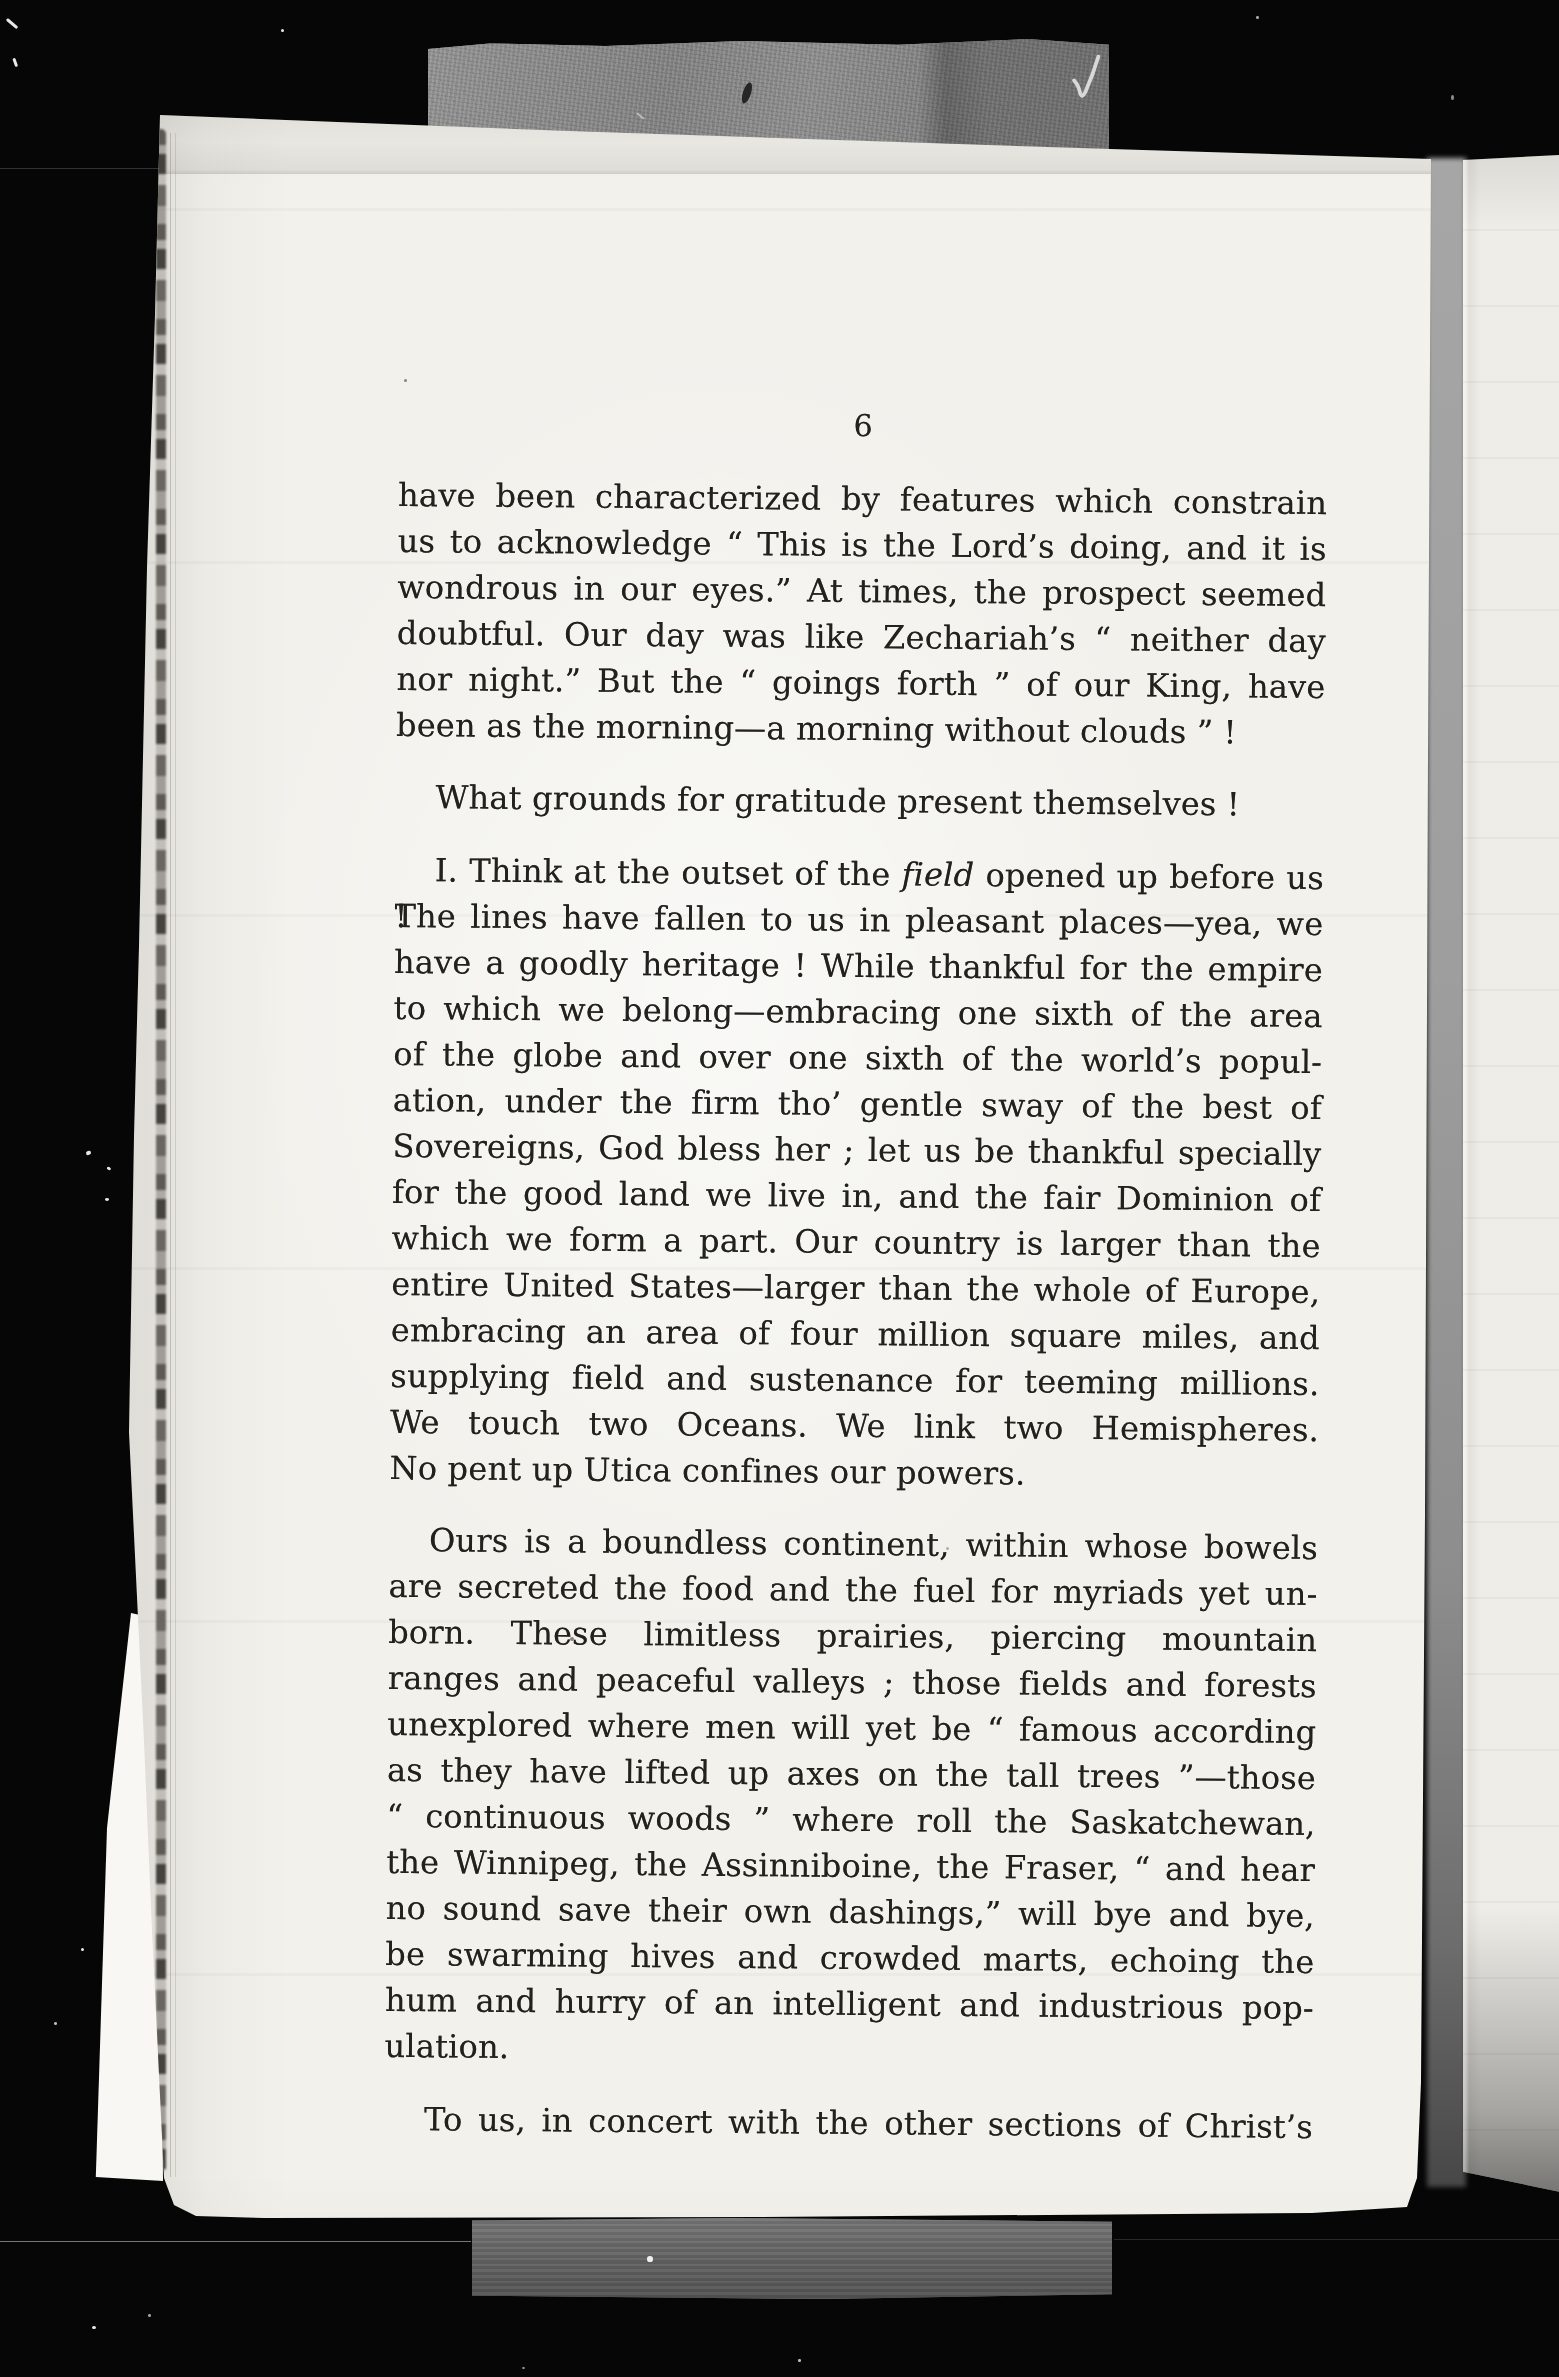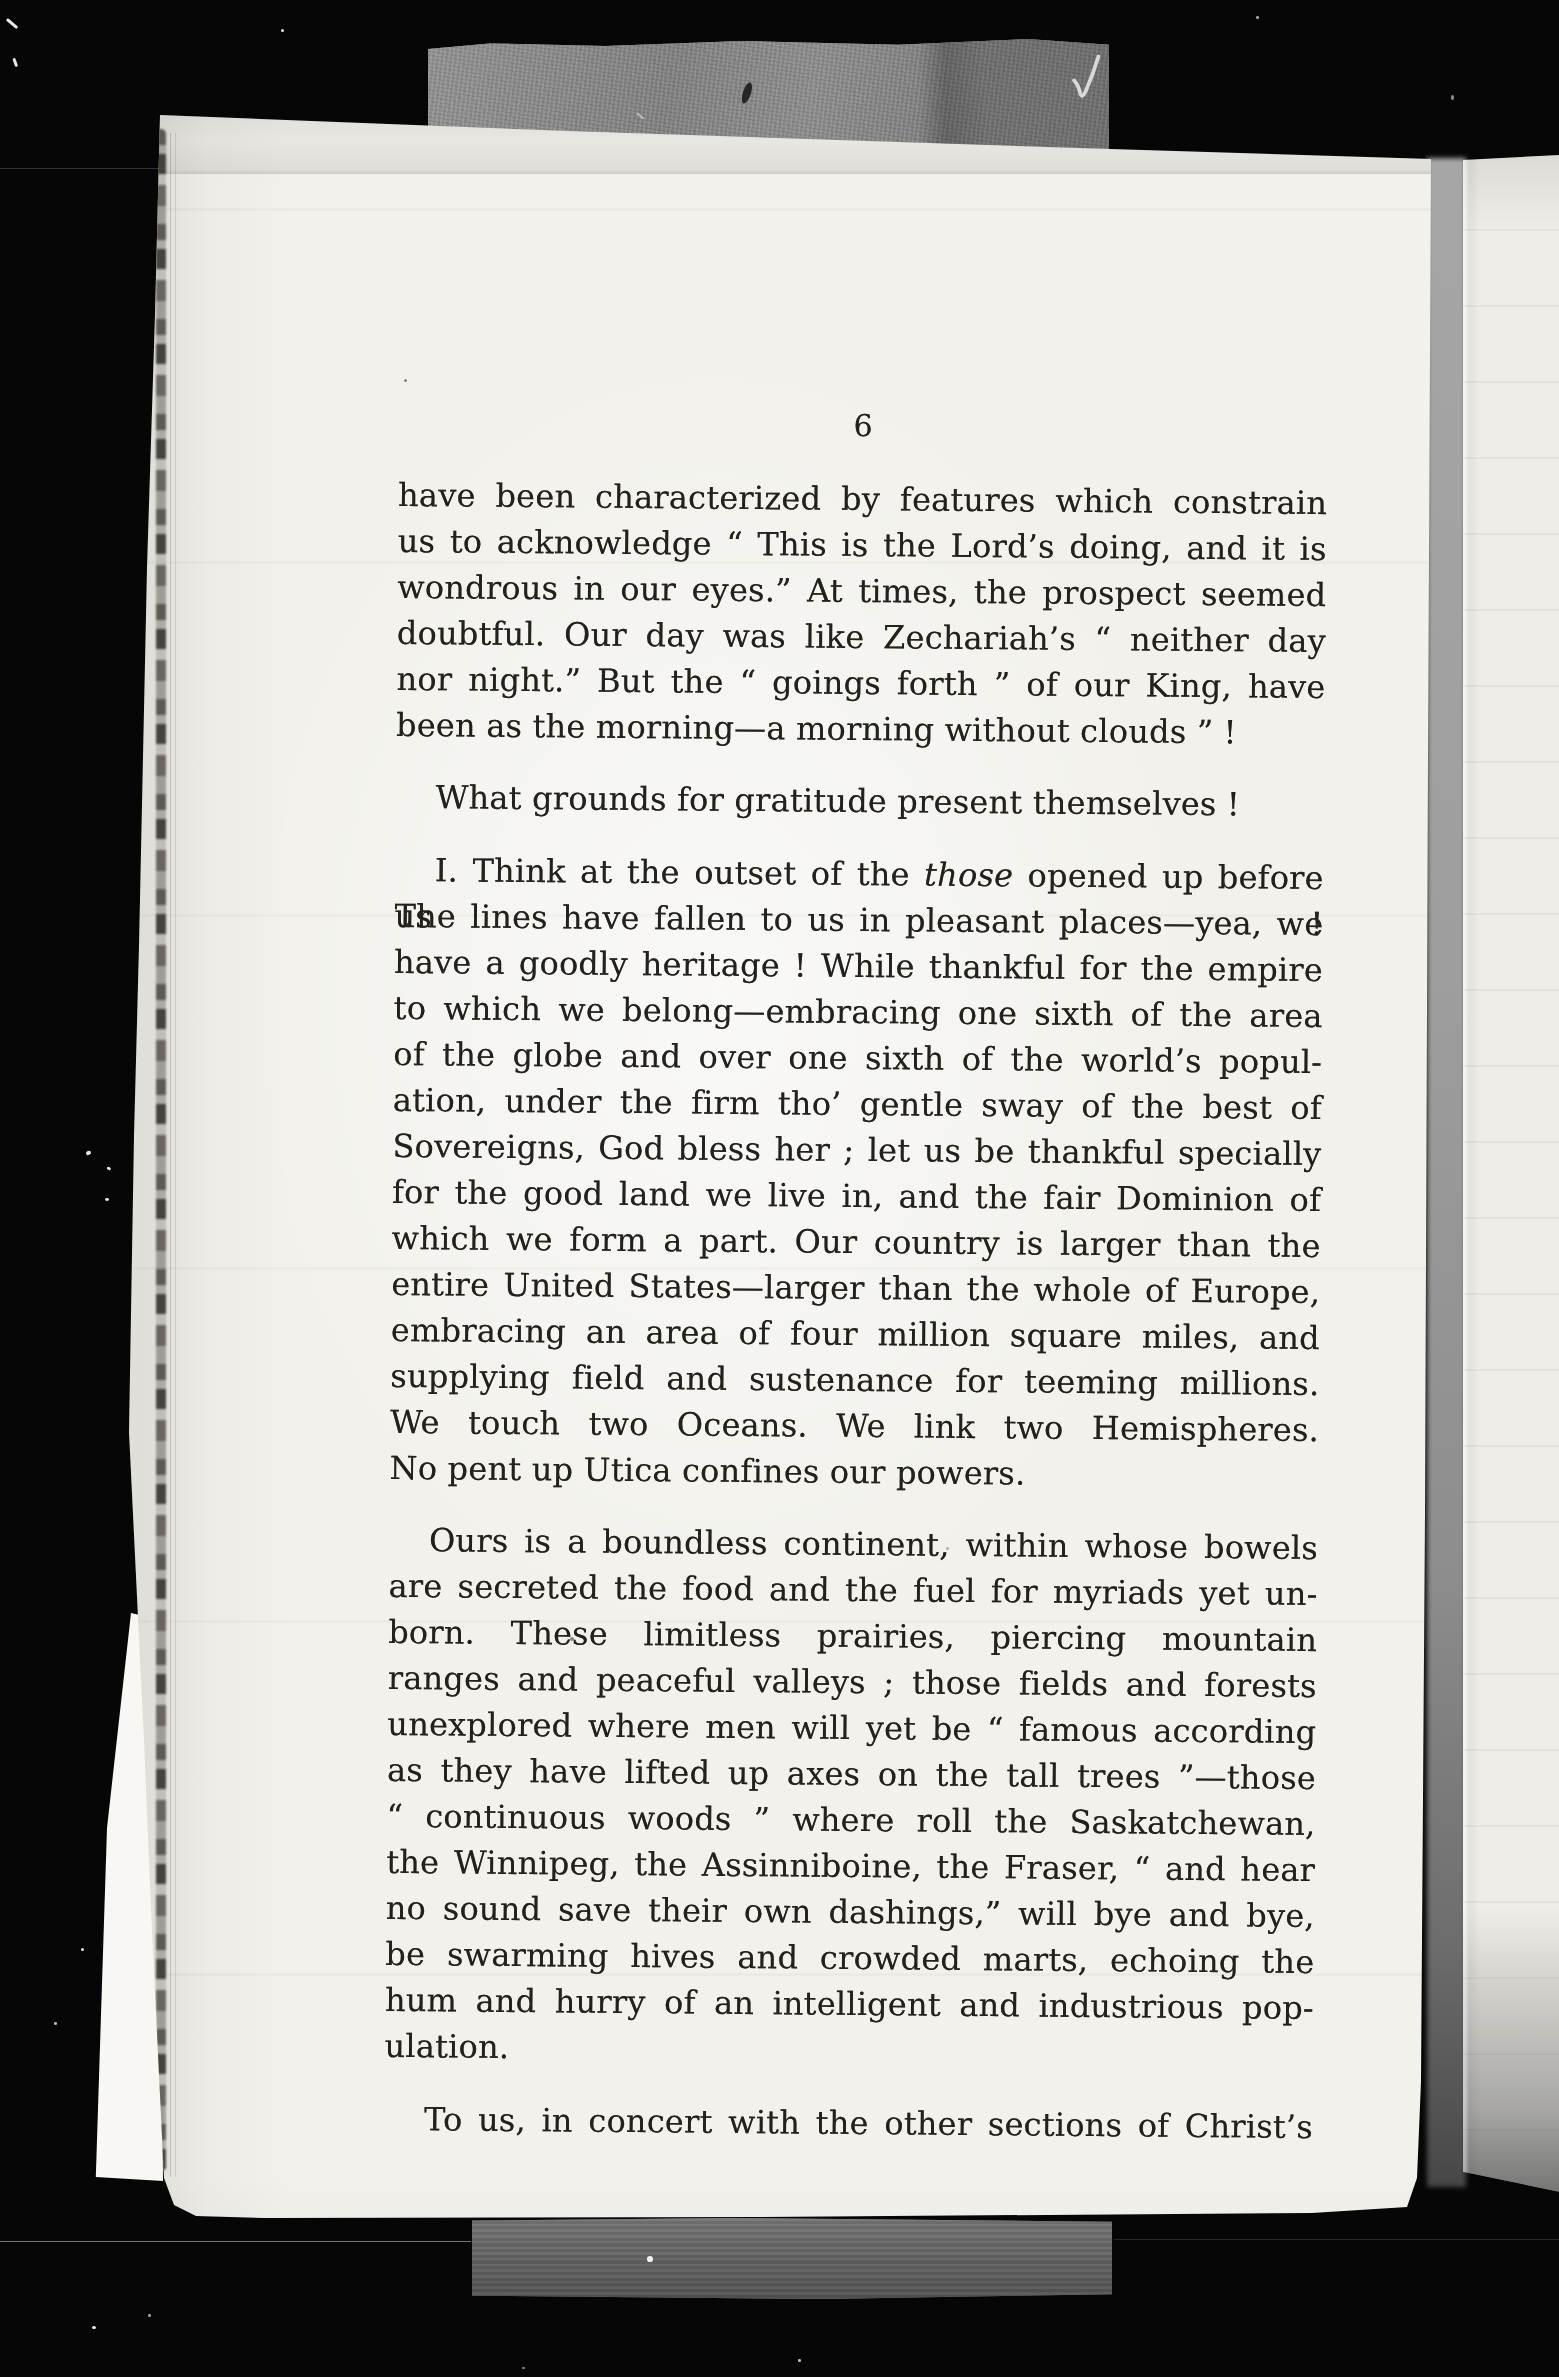--- a/index.html
+++ b/index.html
@@ -139,21 +139,21 @@
             <div class="line">us to acknowledge “ This is the Lord’s doing, and it is</div>
             <div class="line">wondrous in our eyes.” At times, the prospect seemed</div>
             <div class="line">doubtful. Our day was like Zechariah’s “ neither day</div>
             <div class="line">nor night.” But the “ goings forth ” of our King, have</div>
             <div class="line last">been as the morning—a morning without clouds ” !</div>
           </div>
           <div class="paragraph indent">
             <div class="line last">What grounds for gratitude present themselves !</div>
           </div>
           <div class="paragraph indent">
-            <div class="line">I. Think at the outset of the <i>those</i> opened up before us !</div>
+            <div class="line">I. Think at the outset of the <i>field</i> opened up before us !</div>
             <div class="line">The lines have fallen to us in pleasant places—yea, we</div>
             <div class="line">have a goodly heritage ! While thankful for the empire</div>
             <div class="line">to which we belong—embracing one sixth of the area</div>
             <div class="line">of the globe and over one sixth of the world’s popul-</div>
             <div class="line">ation, under the firm tho’ gentle sway of the best of</div>
             <div class="line">Sovereigns, God bless her ; let us be thankful specially</div>
             <div class="line">for the good land we live in, and the fair Dominion of</div>
             <div class="line">which we form a part. Our country is larger than the</div>
             <div class="line">entire United States—larger than the whole of Europe,</div>
             <div class="line">embracing an area of four million square miles, and</div>

